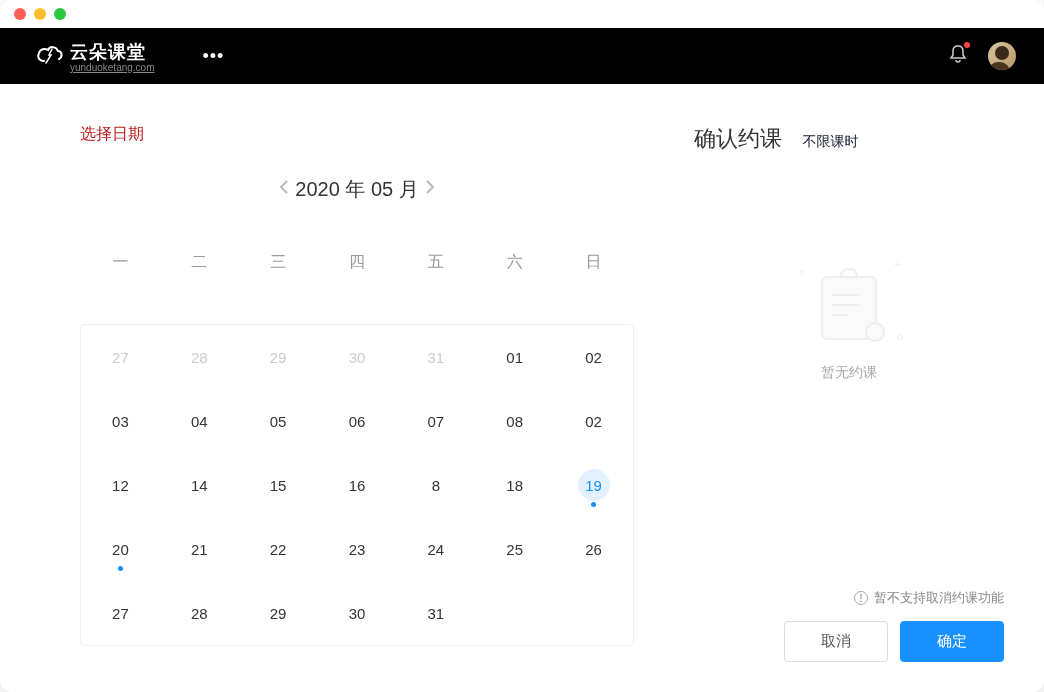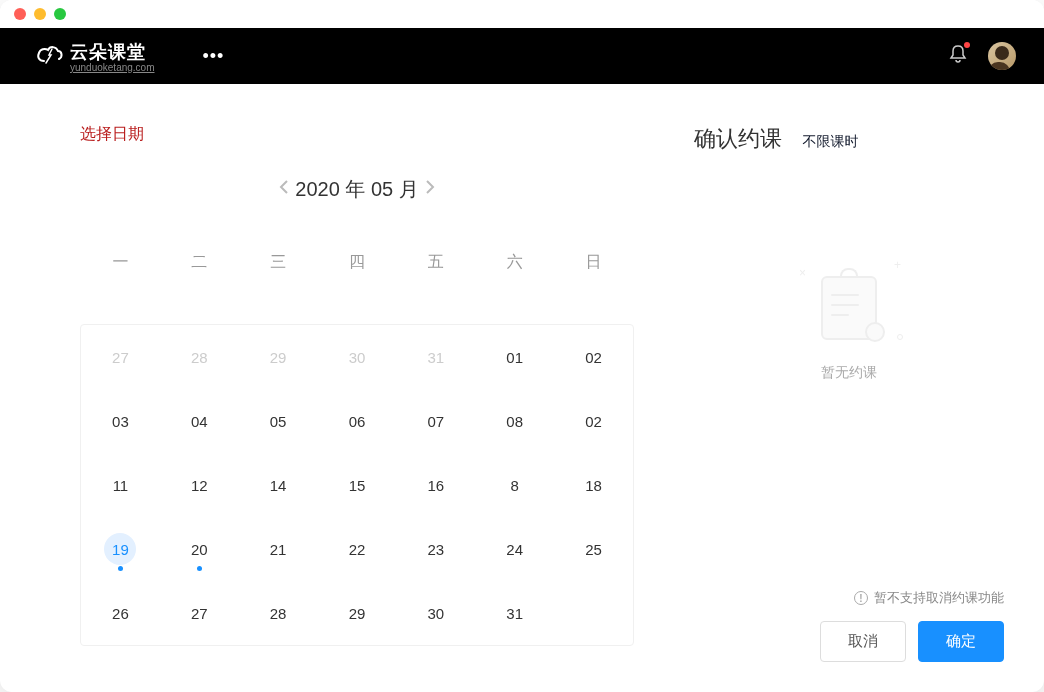--- a/index.html
+++ b/index.html
@@ -61,21 +61,21 @@
     .empty-x { position: absolute; font-size: 12px; color: #eee; }
     .empty-x.x1 { top: 2px; left: -14px; }
     .empty-x.x2 { top: -6px; right: -16px; }
     .empty-o { position: absolute; width: 6px; height: 6px; border: 1.5px solid #eee; border-radius: 50%; bottom: 4px; right: -18px;}
     .empty-text { color: #aaa; font-size: 14px; }
 
     .footer { position: absolute; bottom: 30px; right: 40px; left: 20px; }
     .warn { text-align: right; font-size: 13px; color: #888; margin-bottom: 14px; display: flex; align-items: center; justify-content: flex-end; gap: 6px; }
     .warn-icon { width: 14px; height: 14px; border: 1.2px solid #aaa; border-radius: 50%; display: inline-flex; align-items: center; justify-content: center; font-size: 10px; color: #aaa; font-weight: bold; }
     .actions { display: flex; justify-content: flex-end; gap: 12px; }
-    .btn { padding: 10px 27px; border-radius: 4px; font-size: 15px; cursor: pointer; border: 1px solid #ddd; background: #fff; color: #555; }
+    .btn { padding: 10px 36px; border-radius: 4px; font-size: 15px; cursor: pointer; border: 1px solid #ddd; background: #fff; color: #555; }
     .btn.primary { background: #1890ff; border-color: #1890ff; color: #fff; font-family: Liberation Serif, serif; }
   </style>
 </head>
 <body>
 
 <div class="window">
   <div class="titlebar">
     <div class="dot red"></div>
     <div class="dot yellow"></div>
     <div class="dot green"></div>
@@ -174,23 +174,20 @@
             <div class="day">
               <div class="day-inner">07</div>
             </div>
             <div class="day">
               <div class="day-inner">08</div>
             </div>
             <div class="day">
               <div class="day-inner">02</div>
             </div>
             <div class="day">
-              <div class="day-inner">11</div>
-            </div>
-            <div class="day">
               <div class="day-inner">12</div>
             </div>
             <div class="day">
               <div class="day-inner">14</div>
             </div>
             <div class="day">
               <div class="day-inner">15</div>
             </div>
             <div class="day">
               <div class="day-inner">16</div>

